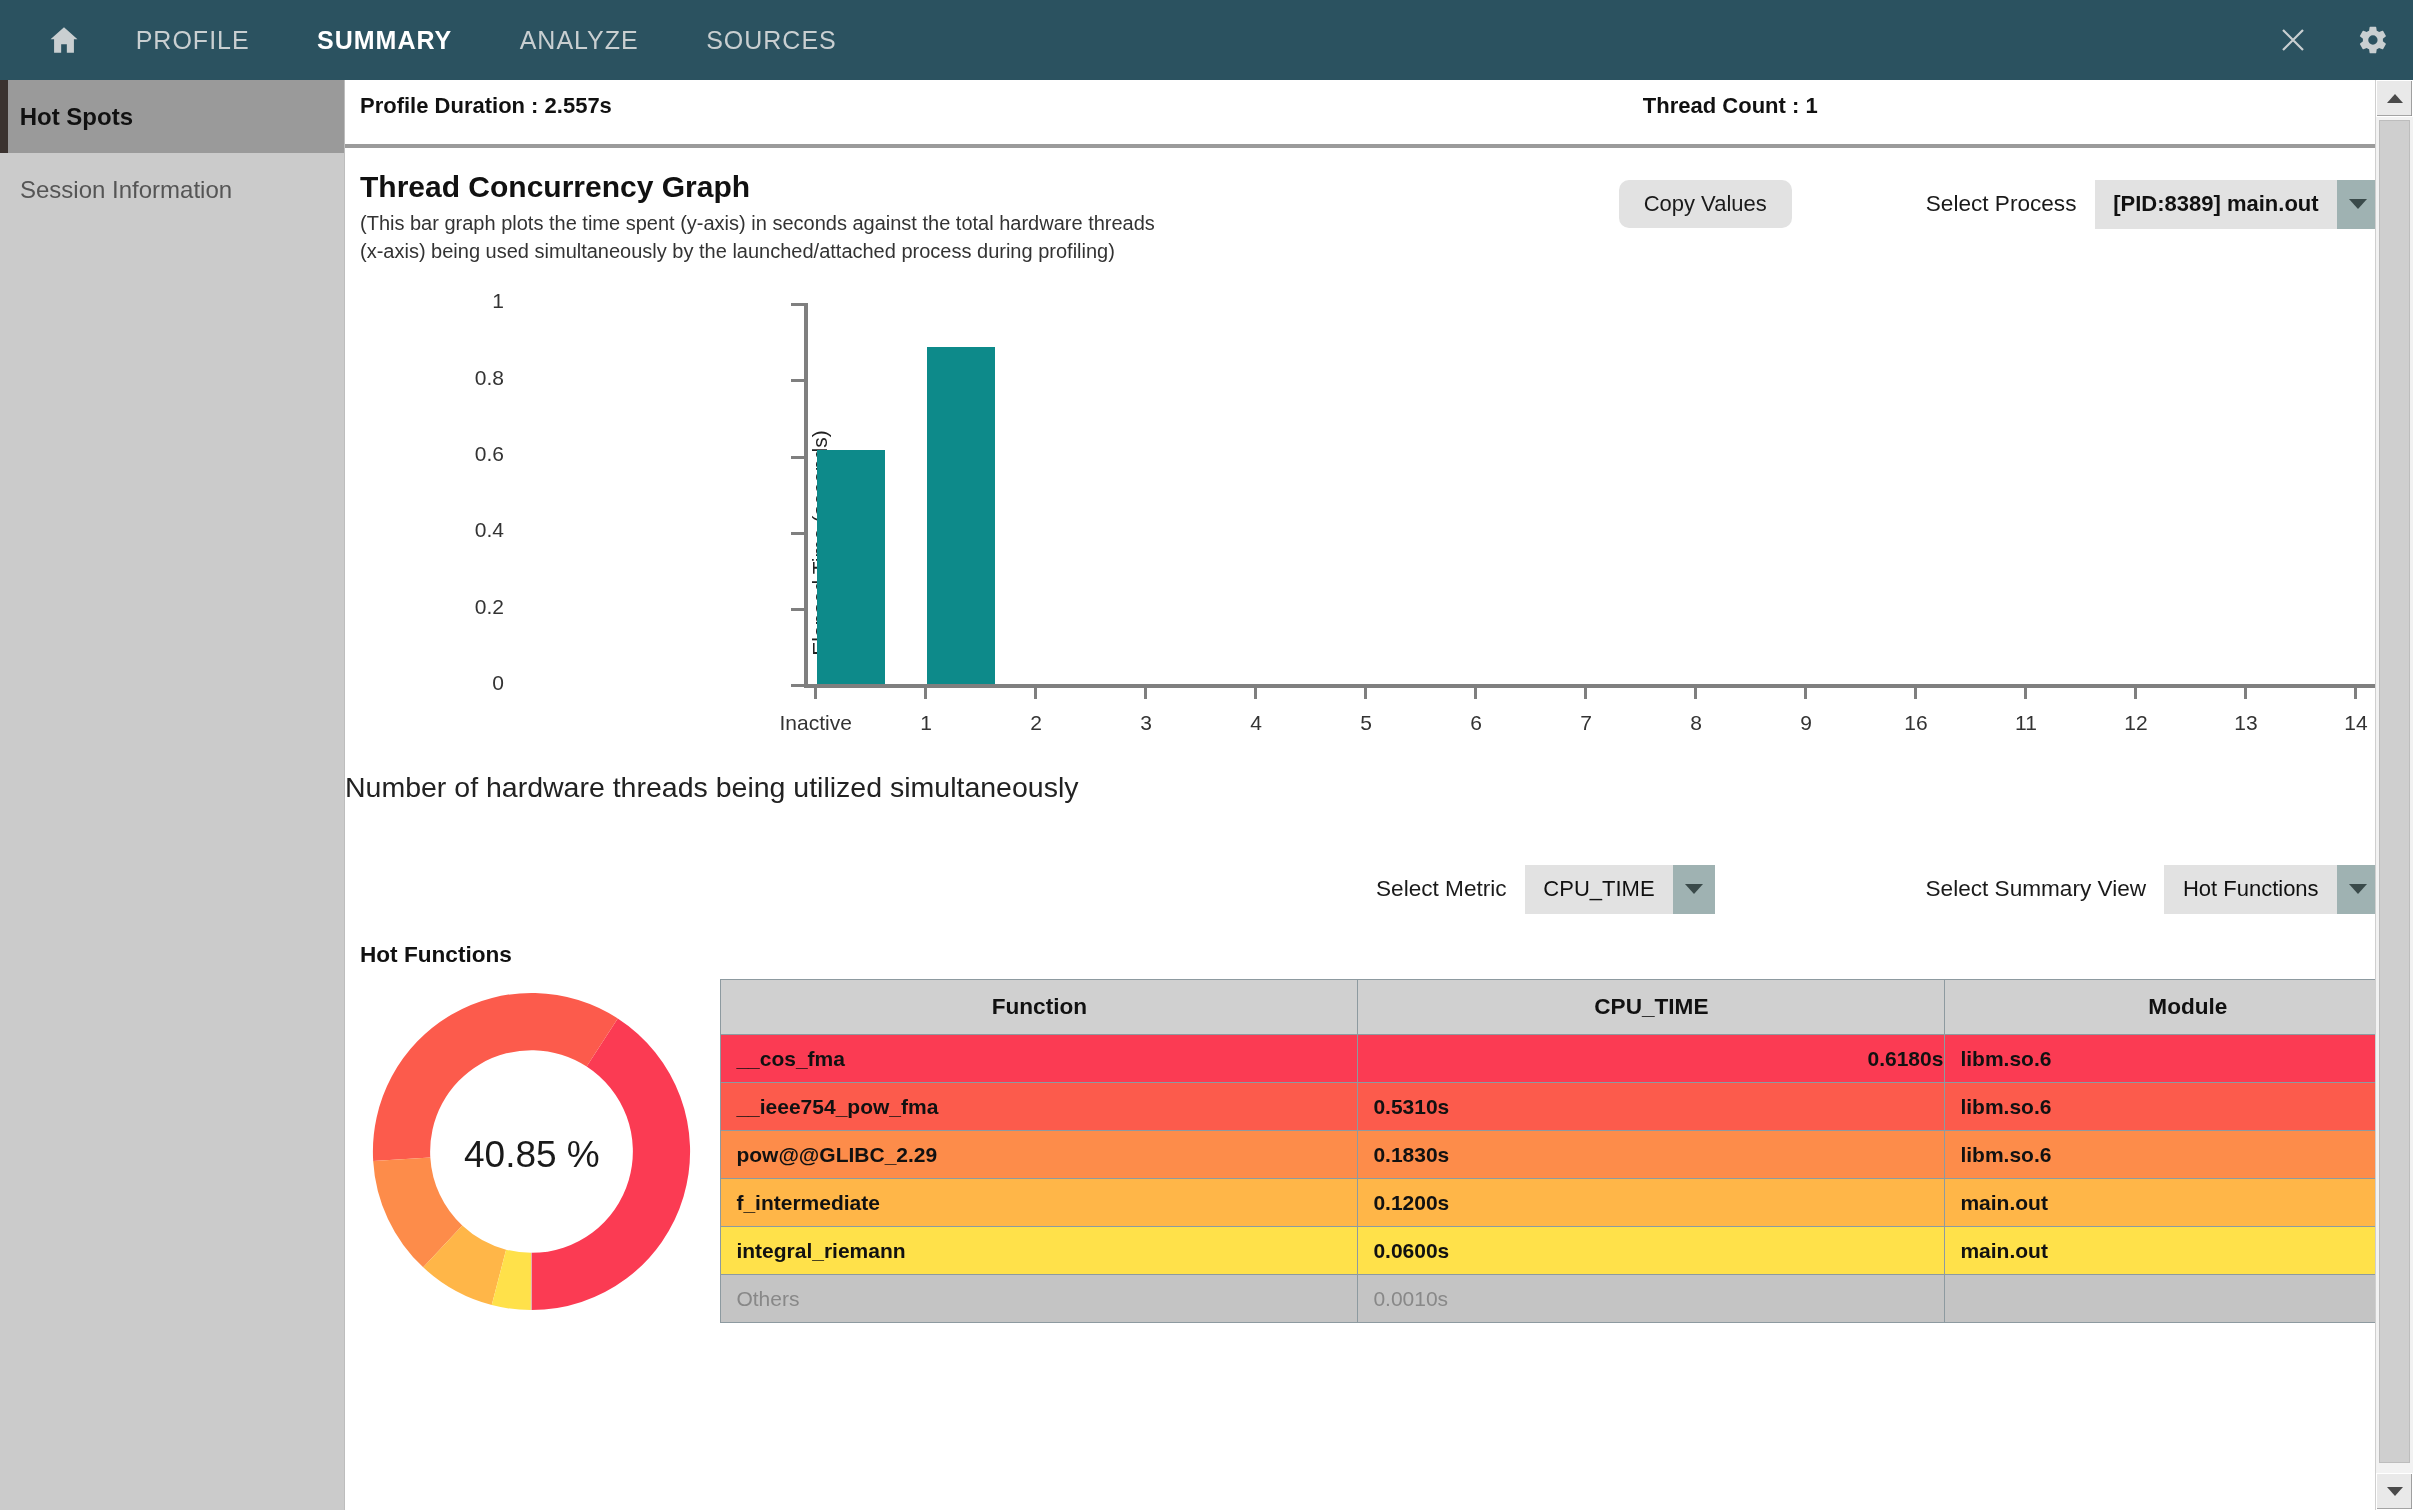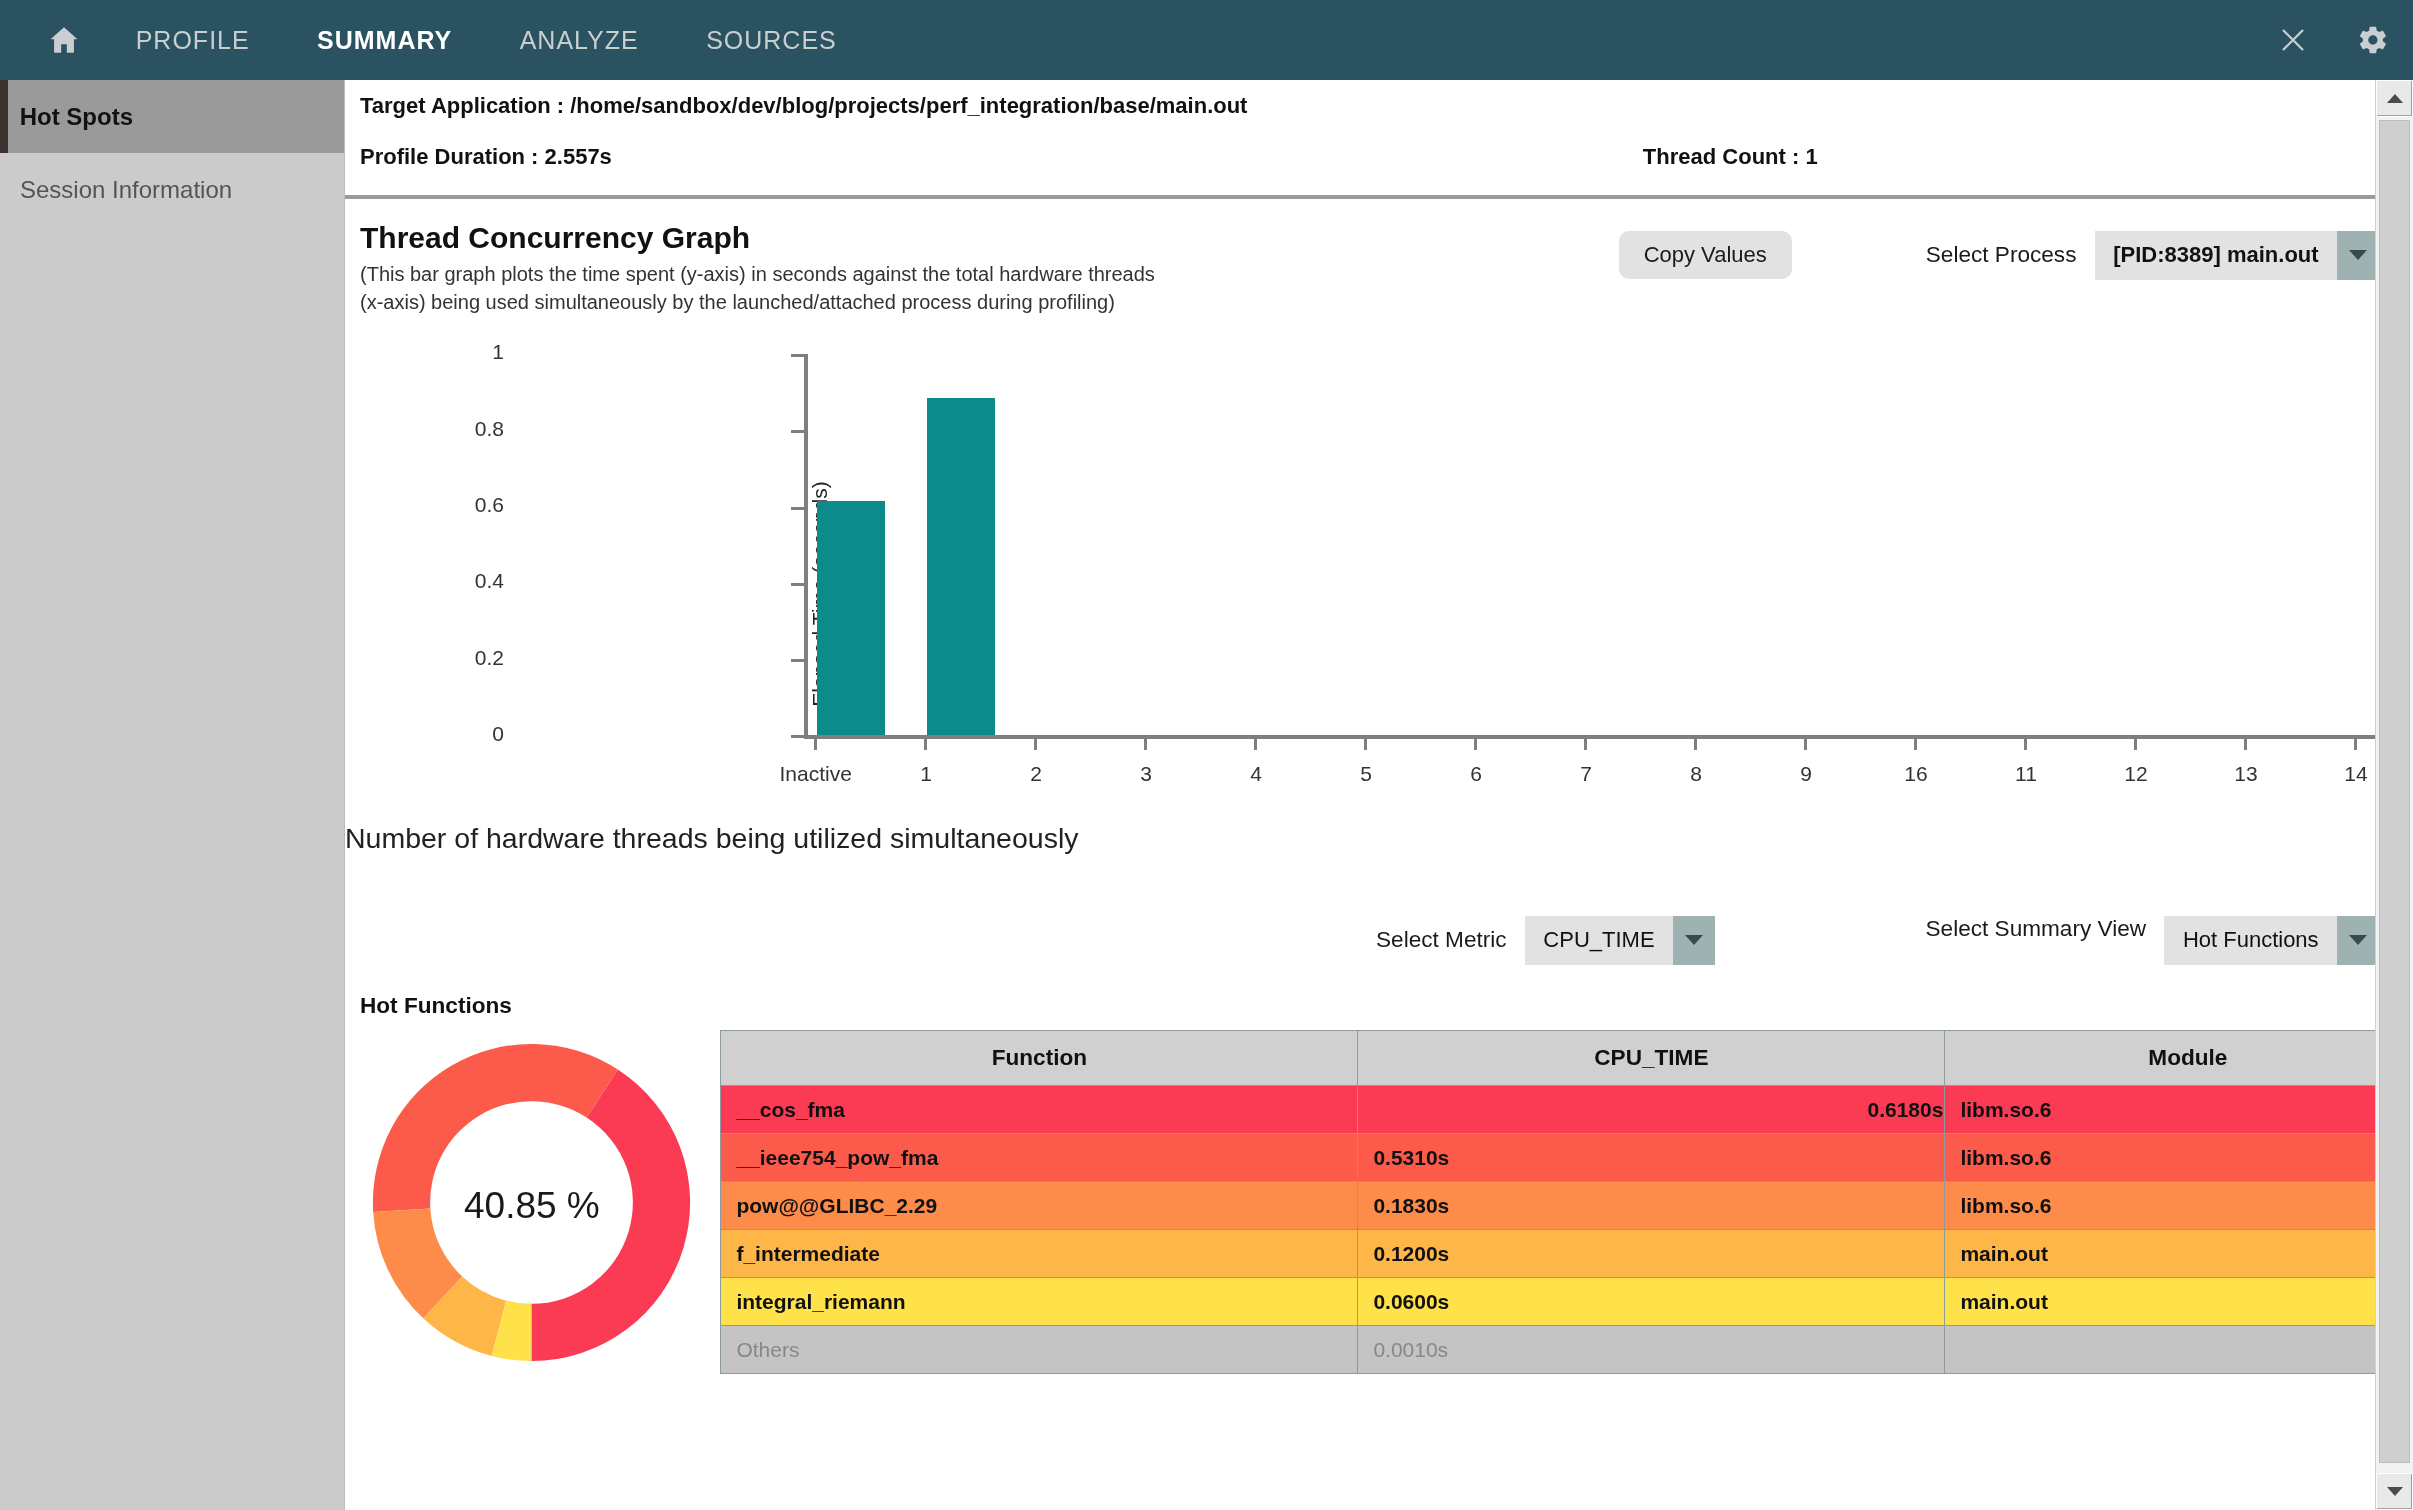--- a/index.html
+++ b/index.html
@@ -282,21 +282,21 @@
     top: 15px;
     display: flex;
     align-items: center;
   }
   .metric-left .ctl-label { margin-left: 0; }
   .metric-right {
     position: absolute;
     right: 34px;
     top: 15px;
     display: flex;
-    align-items: flex-start;
+    align-items: center;
   }
 
   
   .hf-title {
     font-size: 22.6px;
     font-weight: bold;
     color: #111;
     padding-left: 15px;
     margin-bottom: 11.7px;
   }
@@ -434,23 +434,20 @@
       <span>Hot Spots</span>
     </div>
     <div class="side-item">
       <span>Session Information</span>
     </div>
   </div>
 
   <div id="main">
 
     <div class="info-block">
-      <div class="info-row">
-        <span>Target Application : /home/sandbox/dev/blog/projects/perf_integration/base/main.out</span>
-      </div>
       <div class="info-row">
         <span>Profile Duration : 2.557s</span>
         <span class="col2">Thread Count : 1</span>
       </div>
     </div>
     <div class="hrule"></div>
 
     <div class="chart-head">
       <div class="chart-title">Thread Concurrency Graph</div>
       <div class="chart-sub">

